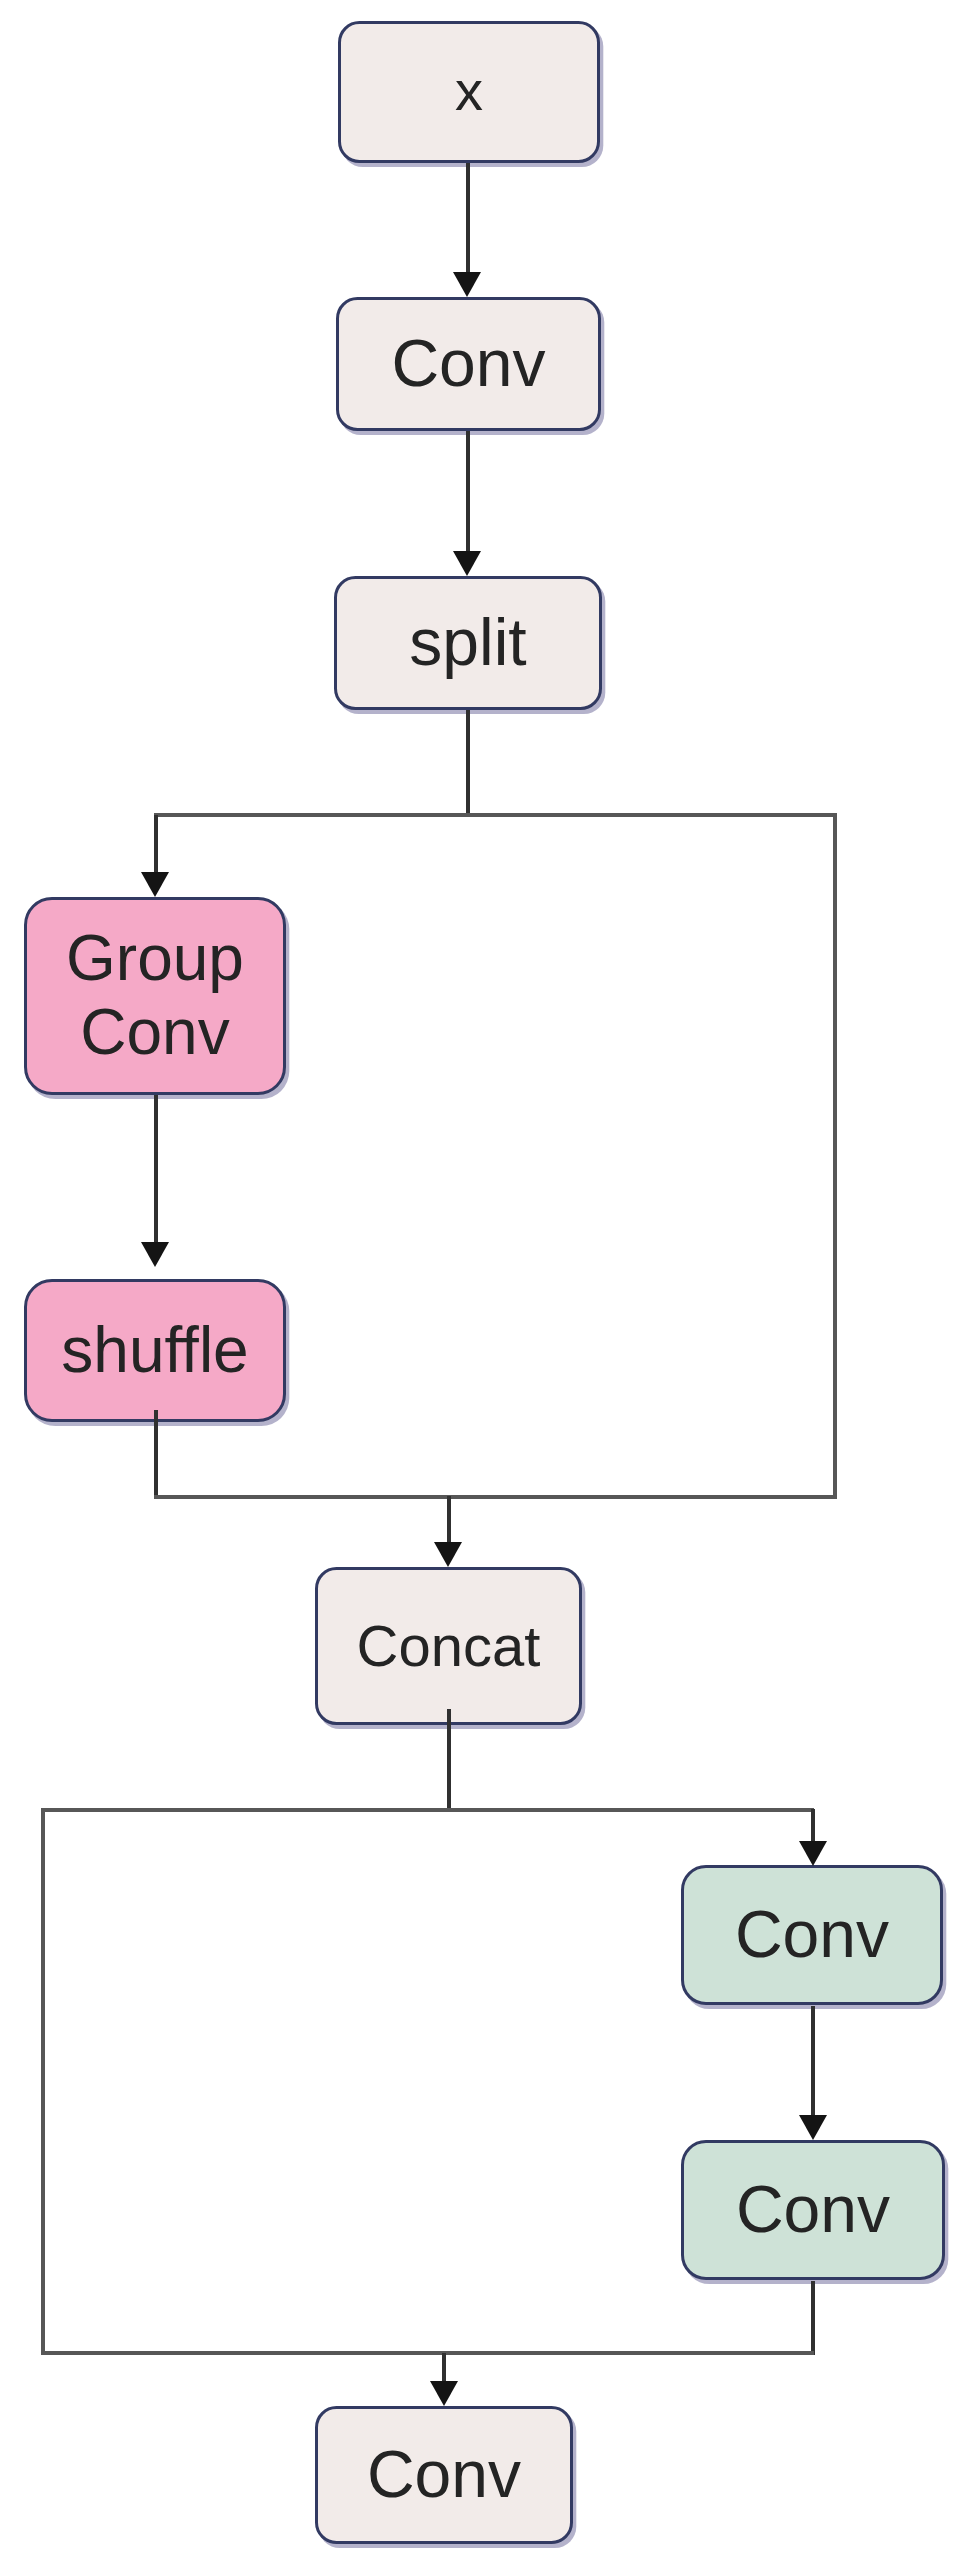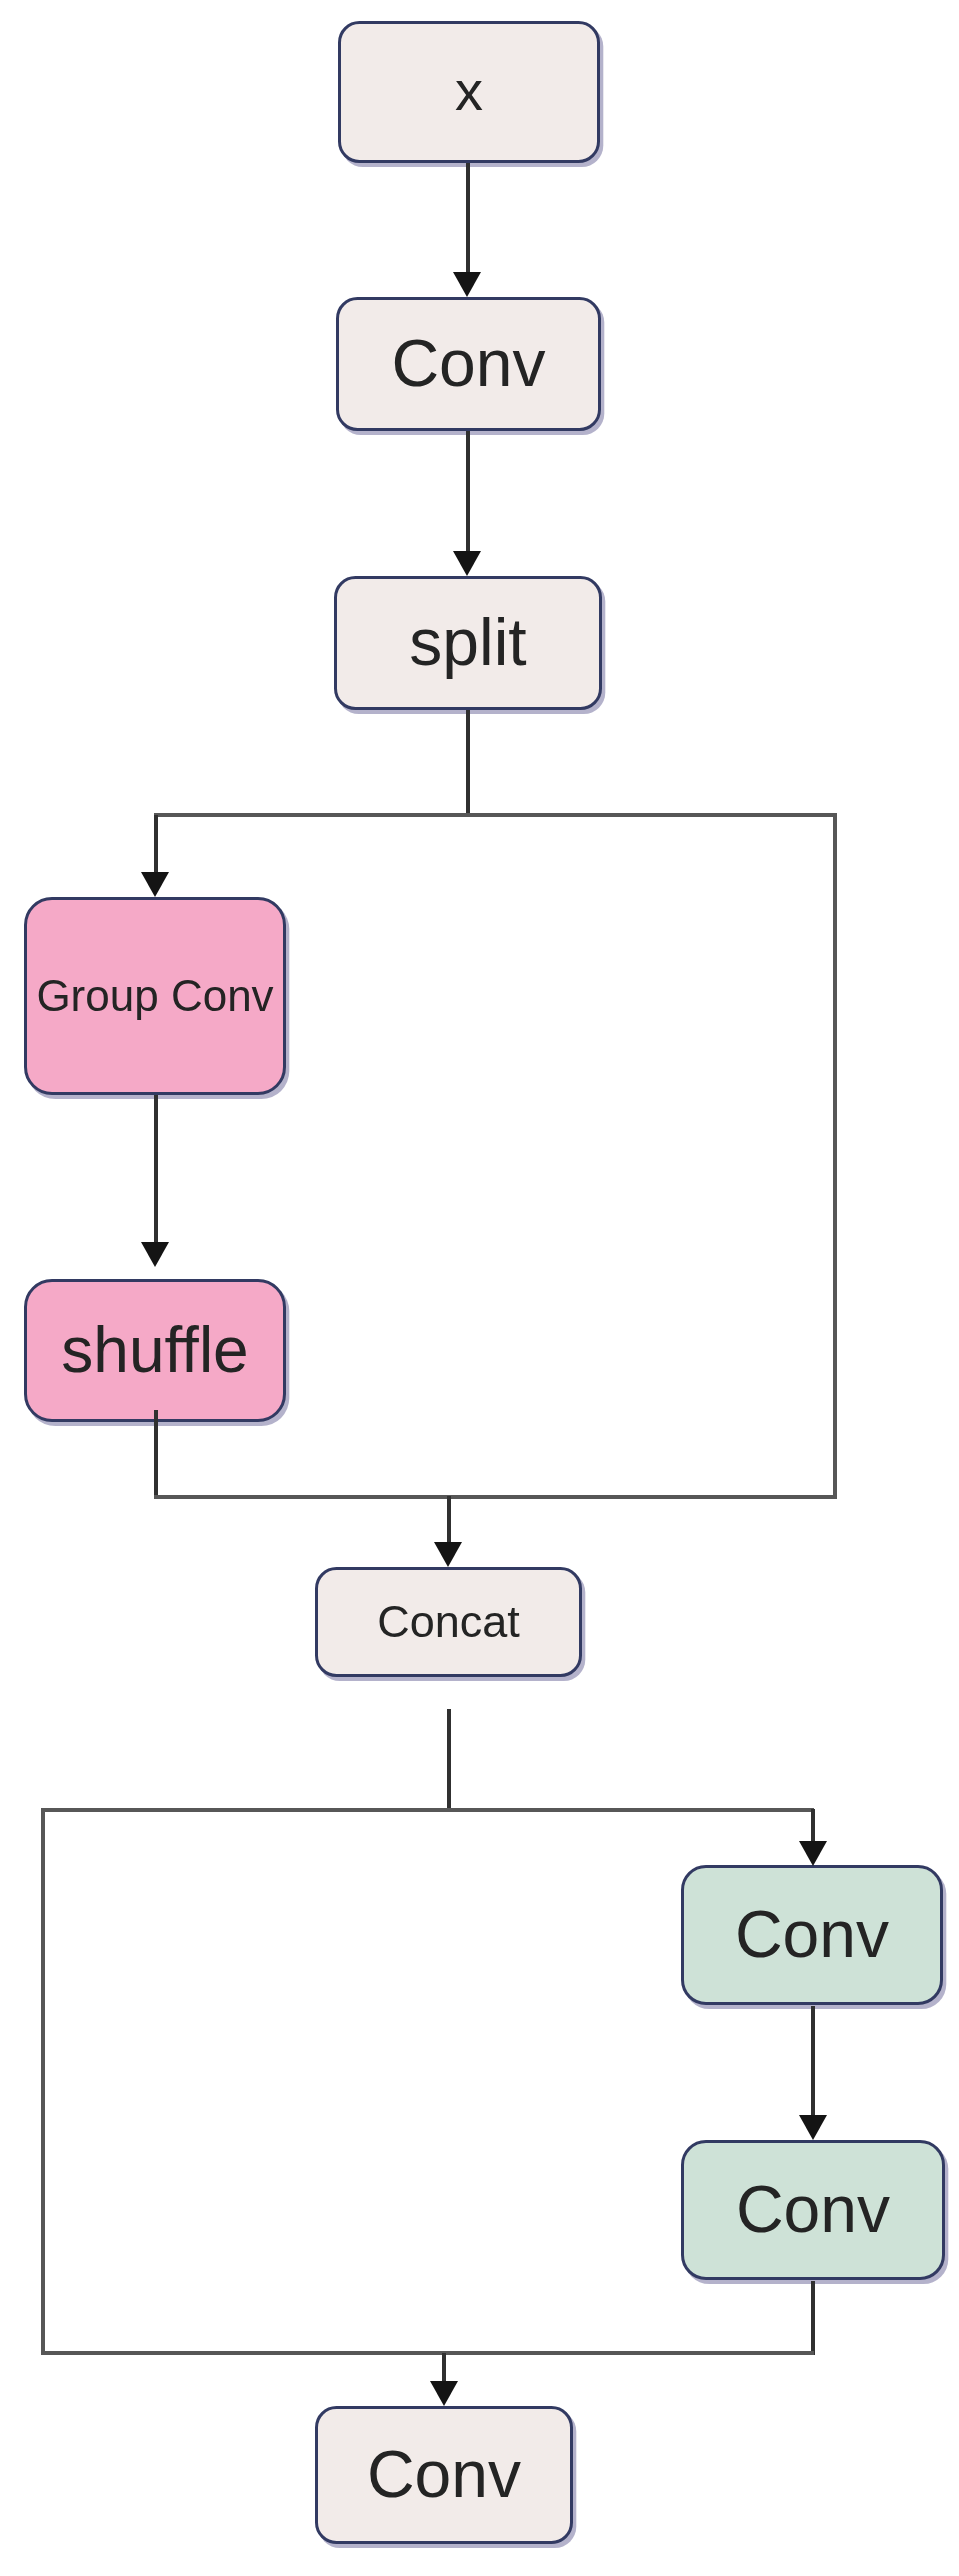--- a/index.html
+++ b/index.html
@@ -35,29 +35,29 @@
 </div>
 
 <div class="node" style="left: 336px; top: 297px; width: 265px; height: 134px; --radius: 21.5px; font-size: 66px; --fill: #f2ebe9;">
   <span class="node-label">Conv</span>
 </div>
 
 <div class="node" style="left: 334px; top: 576px; width: 268px; height: 134px; --radius: 21.5px; font-size: 66px; align-items: center; --fill: #f2ebe9;">
   <span class="node-label">split</span>
 </div>
 
-<div class="node" style="left: 24px; top: 897px; width: 262px; height: 198px; --radius: 28px; font-size: 44px; --fill: #f5a9c7;">
+<div class="node" style="left: 24px; top: 897px; width: 262px; height: 198px; --radius: 28px; font-size: 64px; --fill: #f5a9c7;">
   <span class="node-label">Group Conv</span>
 </div>
 
 <div class="node" style="left: 24px; top: 1267px; width: 262px; height: 143px; --radius: 28px; font-size: 64px; margin-top: 12px; --fill: #f5a9c7;">
   <span class="node-label">shuffle</span>
 </div>
 
-<div class="node" style="left: 315px; top: 1567px; width: 267px; height: 110px; --radius: 21.5px; font-size: 45px; --fill: #f2ebe9;">
+<div class="node" style="left: 315px; top: 1567px; width: 267px; height: 158px; --radius: 21.5px; font-size: 58px; --fill: #f2ebe9;">
   <span class="node-label">Concat</span>
 </div>
 
 <div class="node" style="left: 681px; top: 1865px; width: 262px; height: 140px; --radius: 25px; font-size: 66px; --fill: #cee2d7;">
   <span class="node-label">Conv</span>
 </div>
 
 <div class="node" style="left: 681px; top: 2140px; width: 264px; height: 140px; --radius: 25px; font-size: 66px; --fill: #cee2d7;">
   <span class="node-label">Conv</span>
 </div>

